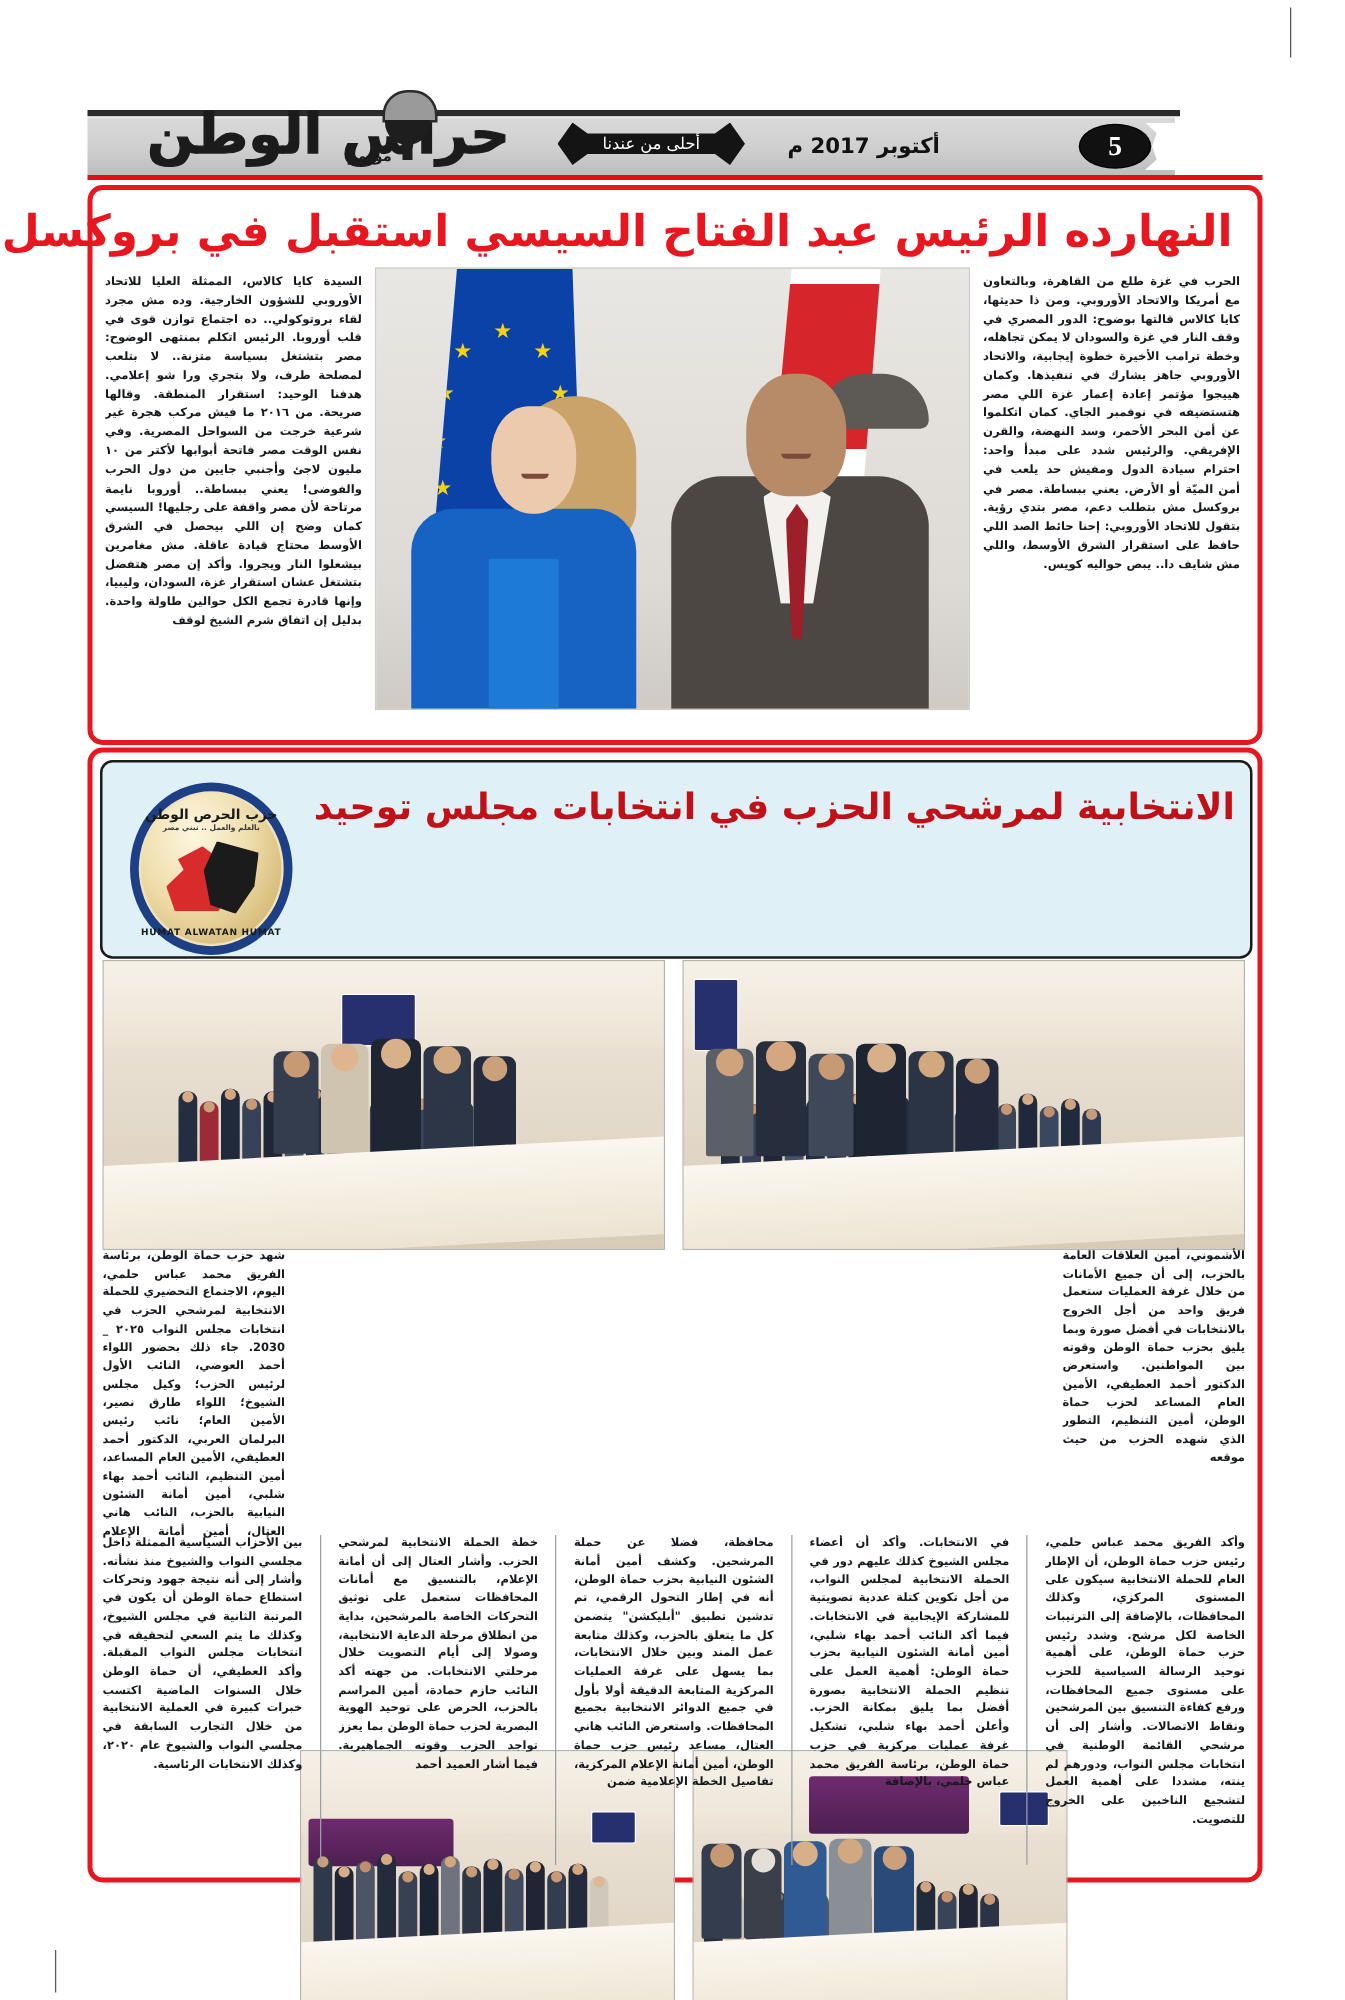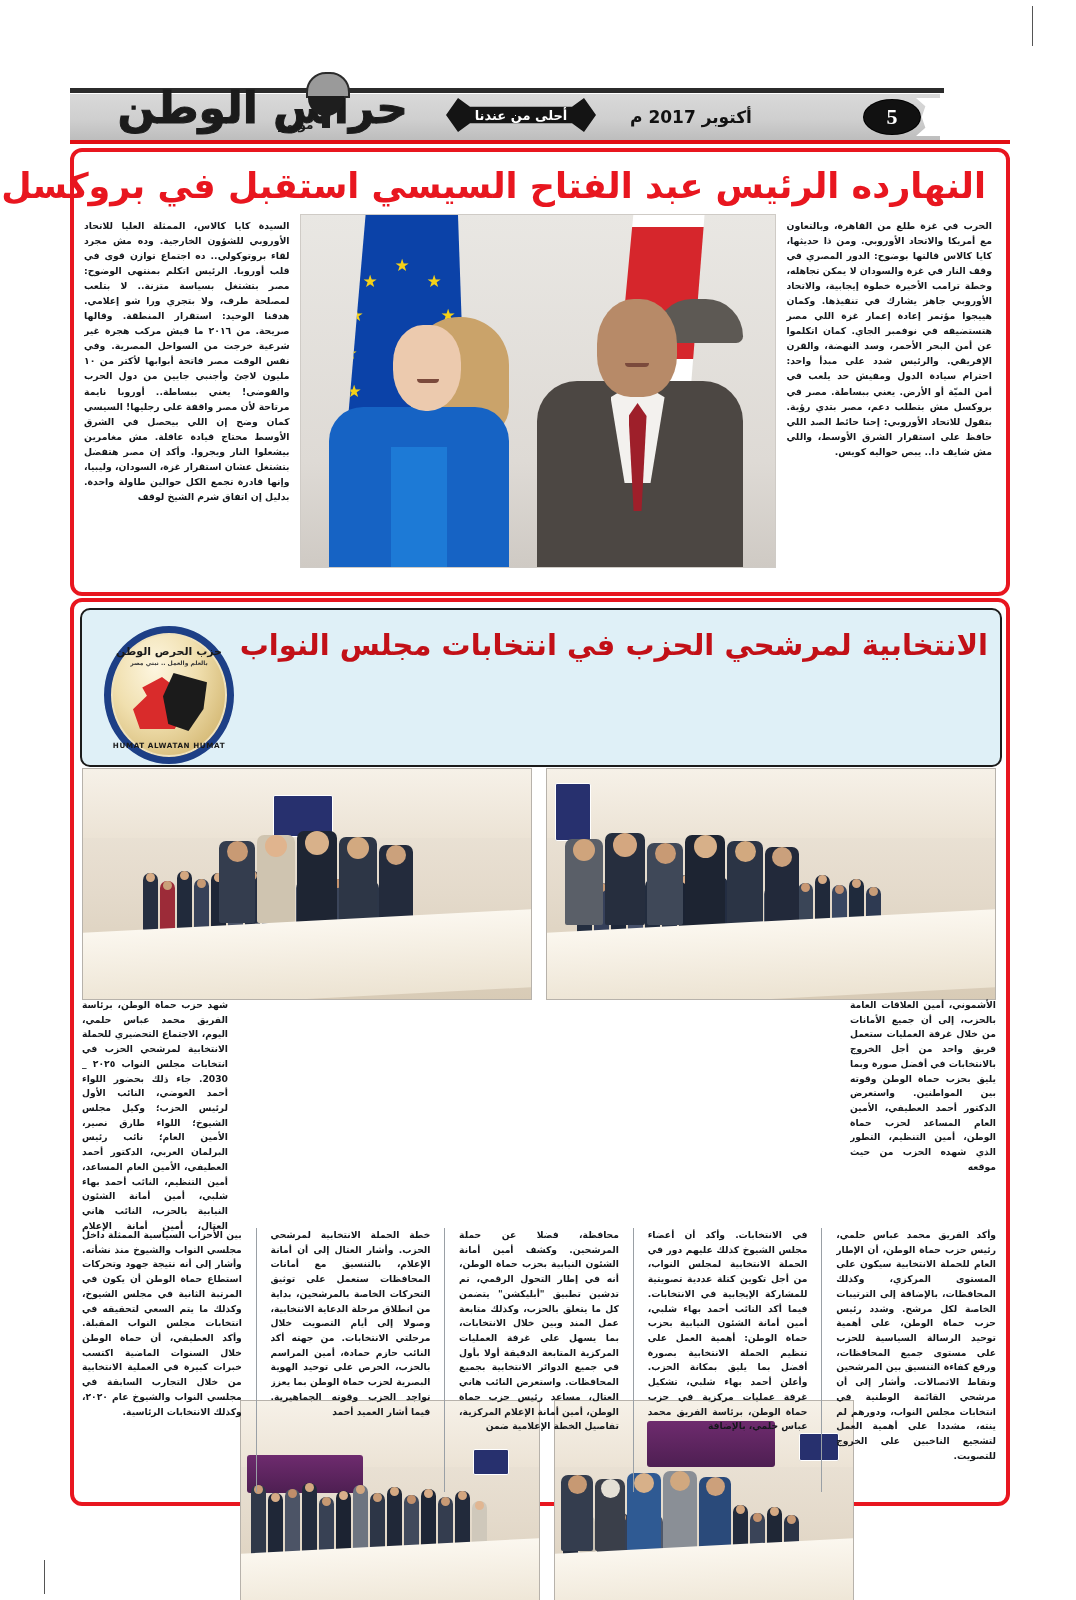--- a/index.html
+++ b/index.html
@@ -23,21 +23,21 @@
   .pagenum{position:absolute;top:22px;left:794px;width:56px;height:34px;border-radius:50%;
            background:#111;color:#fff;font-weight:bold;font-size:22px;
            display:flex;align-items:center;justify-content:center;
            font-family:"Liberation Serif",serif;box-shadow:0 0 0 1px #000;}
   .issuedate{position:absolute;top:24px;left:560px;width:190px;height:30px;text-align:left;
              font-size:17px;font-weight:bold;color:#111;direction:rtl;line-height:30px;}
 
   .slogan{position:absolute;top:20px;left:376px;width:150px;height:34px;}
   .slogan .shape2{position:absolute;inset:0;background:#141414;
       clip-path:polygon(0% 50%,8% 0%,16% 26%,84% 26%,92% 0%,100% 50%,92% 100%,84% 74%,16% 74%,8% 100%);}
-  .slogan .txt{position:absolute;inset:0;color:#fff;font-size:13px;font-weight:bold;
+  .slogan .txt{position:absolute;inset:0;color:#fff;font-size:13px;font-weight:normal;
                display:flex;align-items:center;justify-content:center;letter-spacing:0;}
 
   
   .logo{position:absolute;top:-4px;left:8px;width:330px;height:72px;}
   .logo .word{position:absolute;top:6px;left:0;width:330px;height:56px;color:#1b1b1b;
        font-size:44px;font-weight:bold;text-align:right;line-height:56px;letter-spacing:-1px;
        -webkit-text-stroke:1px #1b1b1b;}
   .logo .dome{position:absolute;top:-2px;left:228px;width:40px;height:22px;
        background:#9a9a9a;border-radius:20px 20px 0 0;border:2px solid #2b2b2b;}
   .logo .bowl{position:absolute;top:22px;left:230px;width:36px;height:20px;background:#1e1e1e;
@@ -216,21 +216,21 @@
 
     <div class="a2-headwrap">
       <div class="party-logo">
         <div class="pl-ar">حزب الحرص الوطن</div>
         <div class="pl-ar2">بالعلم والعمل .. نبني مصر</div>
         <div class="pl-flame"></div>
         <div class="pl-wing"></div>
         <div class="pl-en">HUMAT ALWATAN HUMAT</div>
       </div>
       <div class="a2-head">
-        <div>الانتخابية لمرشحي الحزب في انتخابات مجلس النواب</div>
+        <div>الانتخابية لمرشحي الحزب في انتخابات مجلس توحيد</div>
       </div>
     </div>
 
     <div class="a2-photos">
       <div class="conf" style="width:450px;height:230px;">
         <div class="ceil"></div>
         <div class="screen" style="top:14px;left:8px;width:34px;height:56px;"></div>
         <div class="rowp" style="left:30px;bottom:64px;">
           <span class="sit" style="height:48px;background:#2e3a52;">
               <i style="background:#c79c78;"></i>

